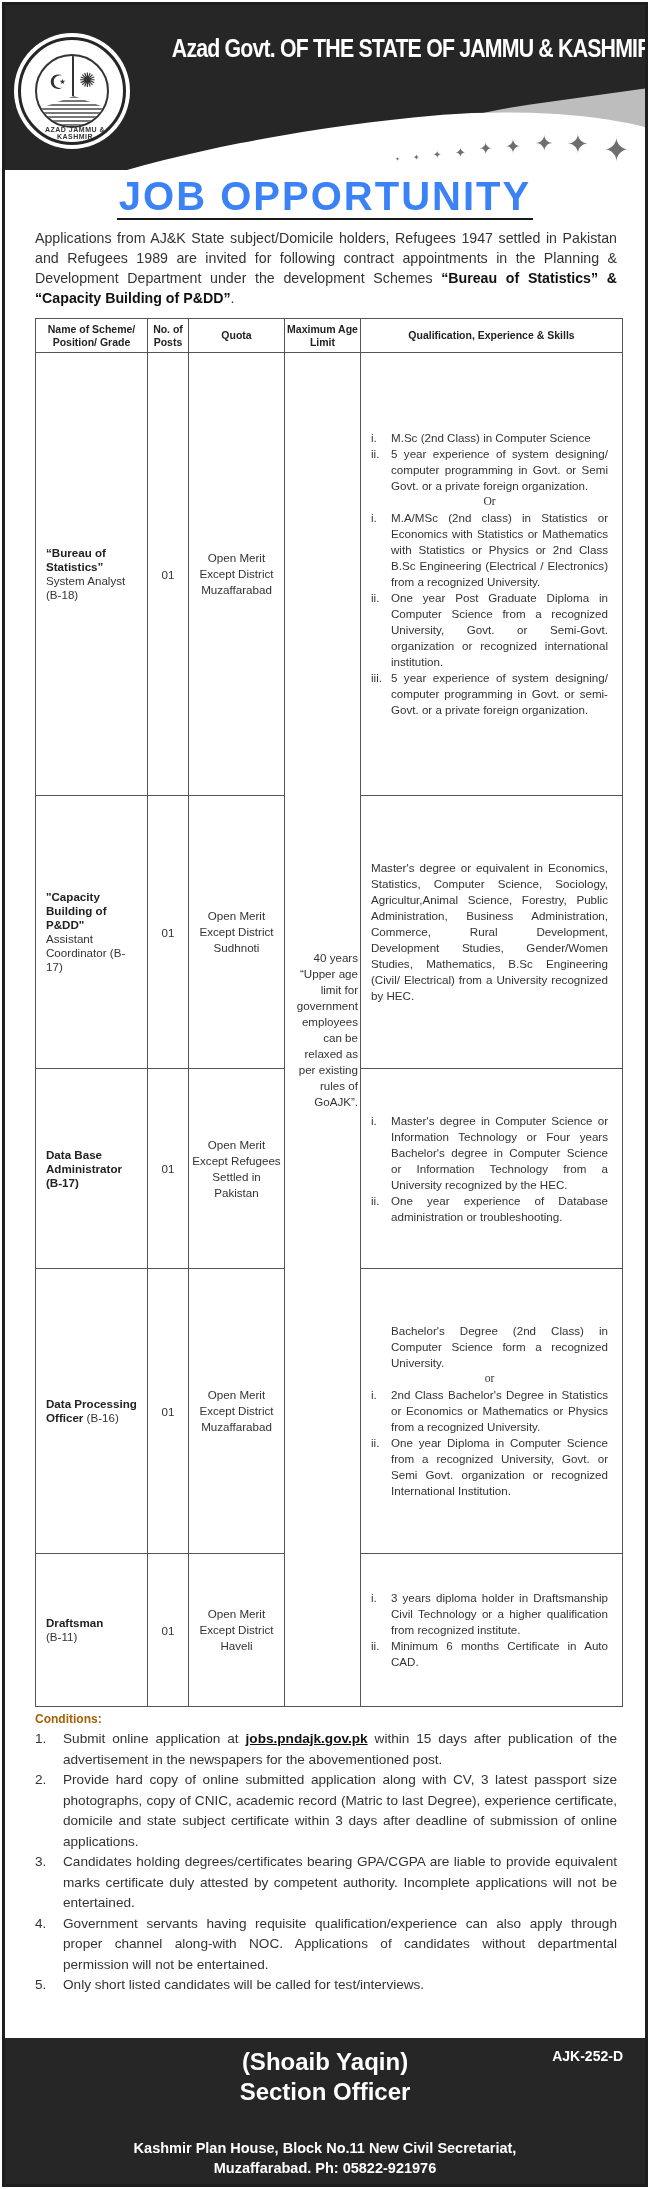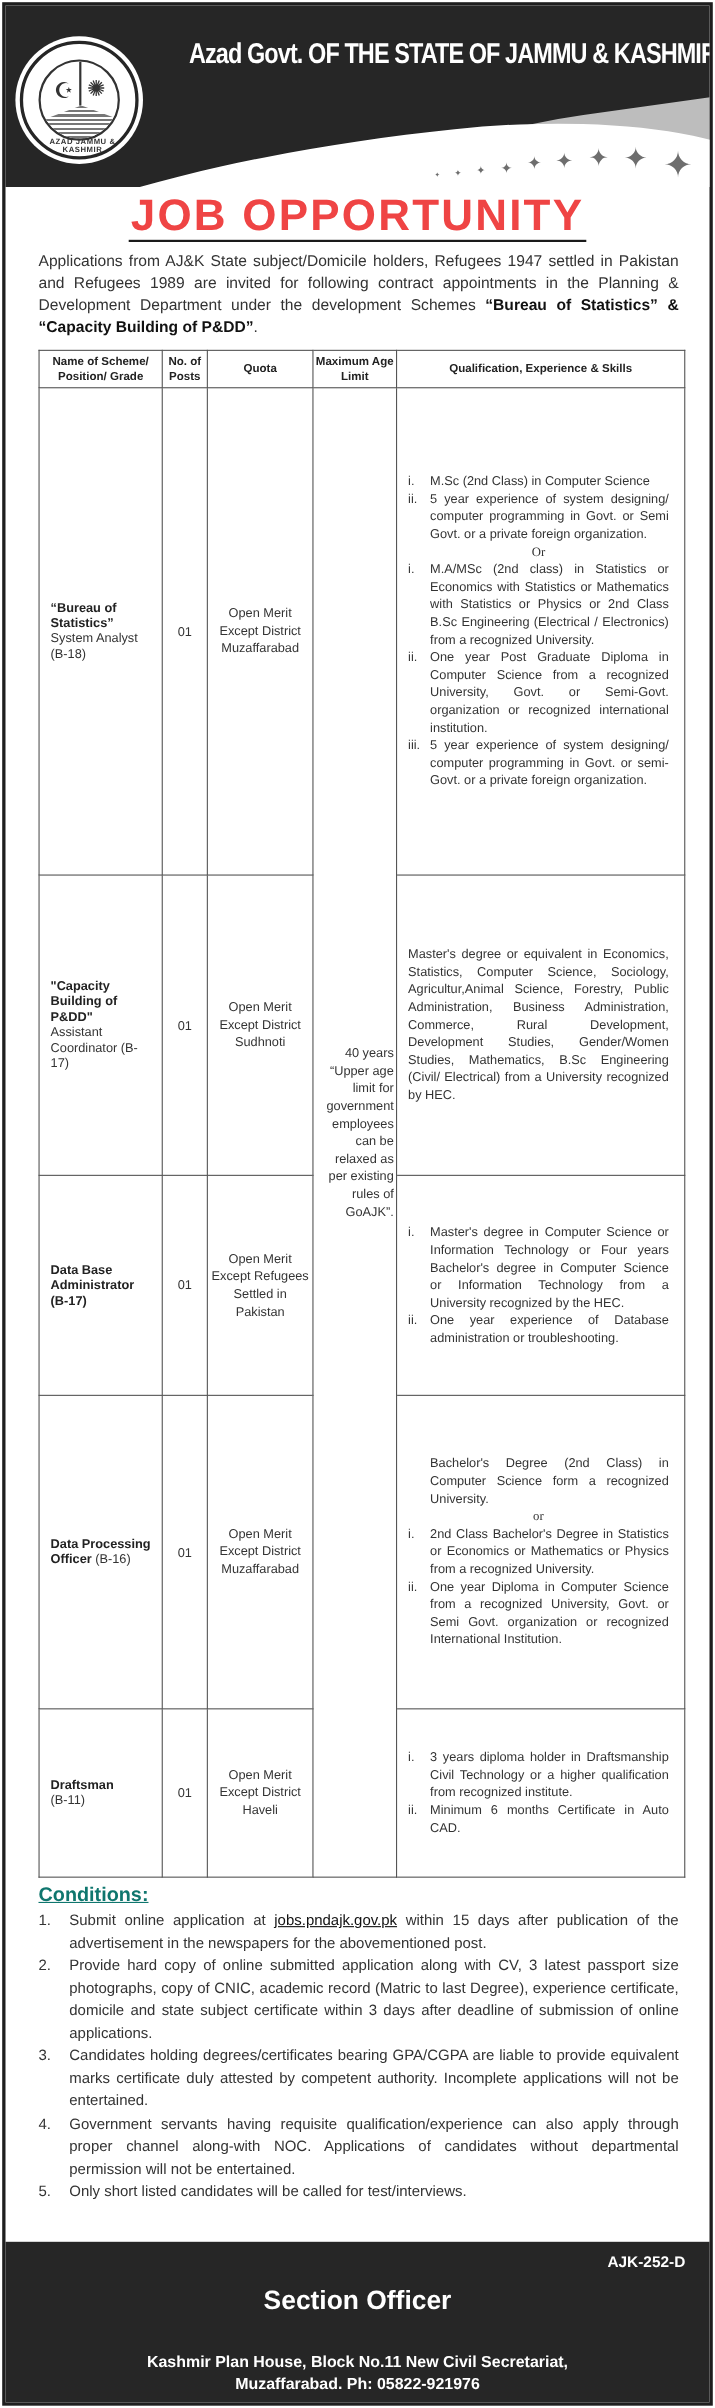--- a/index.html
+++ b/index.html
@@ -12,43 +12,43 @@
   .logo .inner { position: absolute; left: 14px; top: 14px; width: 74px; height: 74px; border-radius: 50%; border: 2px solid #333; overflow: hidden; }
   .logo .vline { position: absolute; left: 35px; top: 0; width: 2px; height: 40px; background: #333; }
   .logo .crescent { position: absolute; left: 12px; top: 14px; font-size: 20px; color: #333; }
   .logo .leaf { position: absolute; left: 42px; top: 12px; font-size: 20px; color: #333; }
   .logo .mount { position: absolute; left: 0; top: 40px; width: 74px; height: 34px; background: repeating-linear-gradient(0deg, #777 0 2px, #fff 2px 4px); clip-path: polygon(50% 0, 100% 40%, 100% 100%, 0 100%, 0 40%); }
   .logo .ring-text { position: absolute; left: 8px; bottom: 2px; width: 92px; text-align: center; font-size: 7px; font-weight: bold; color: #333; letter-spacing: 0.5px; }
   .h-title { position: absolute; left: 120px; top: 28px; width: 520px; text-align: center; color: #fff; font-weight: bold; font-size: 26px; letter-spacing: -1px; transform: scaleX(0.82); transform-origin: center; white-space: nowrap; }
   .h-sub { position: absolute; left: 120px; top: 66px; width: 500px; text-align: center; color: #fff; font-weight: bold; font-size: 22px; white-space: nowrap; }
   .leaves { position: absolute; left: 390px; top: 120px; width: 250px; height: 50px; }
   .leaves span { position: absolute; color: #6e6e6e; }
-  .job-title { position: absolute; left: 0; top: 174px; width: 650px; text-align: center; font-size: 40px; font-weight: bold; color: #ef4444; letter-spacing: 2px; }
+  .job-title { position: absolute; left: 0; top: 174px; width: 650px; text-align: center; font-size: 40px; font-weight: bold; color: #3b82f6; letter-spacing: 2px; }
   .job-title span { border-bottom: 2px solid #1a1a1a; padding: 0 2px; }
   .intro { position: absolute; left: 35px; top: 228px; width: 582px; font-size: 14.2px; line-height: 20px; text-align: justify; color: #333; }
   .intro b { color: #111; }
   table.jobs { position: absolute; left: 35px; top: 318px; width: 588px; border-collapse: collapse; font-size: 11.6px; color: #333; }
   table.jobs td, table.jobs th { border: 1.5px solid #555; vertical-align: middle; }
   table.jobs th { font-size: 10.5px; font-weight: bold; text-align: center; height: 34px; line-height: 13px; color: #222; }
   .c-name { width: 112px; padding: 0 10px 0 10px; line-height: 14px; }
   .c-posts { width: 41px; text-align: center; }
   .c-quota { width: 96px; text-align: center; line-height: 16px; }
   .c-age { width: 76px; text-align: right; line-height: 16px; }
   .c-qual { padding: 6px 14px 6px 10px; line-height: 16px; text-align: justify; }
   .name-bold { font-weight: bold; color: #222; }
   .qual-list { list-style: none; }
   .qual-list li { position: relative; padding-left: 20px; }
   .qual-list li .num { position: absolute; left: 0; top: 0; }
   .qual-or { text-align: center; font-family: Liberation Serif, serif; }
   .conditions { position: absolute; left: 35px; top: 1712px; width: 582px; color: #333; }
-  .cond-title { font-size: 18px; font-weight: bold; text-decoration: underline; margin-bottom: 3px; color: #0f766e; }
+  .cond-title { font-size: 12px; font-weight: bold; margin-bottom: 3px; color: #a16207; }
   .cond-list { list-style: none; font-size: 13.6px; line-height: 20.5px; }
   .cond-list li { position: relative; padding-left: 28px; text-align: justify; }
   .cond-list li .num { position: absolute; left: 0; }
-  .cond-list a { color: #111; font-weight: normal; text-decoration: underline; }
+  .cond-list a { color: #111; font-weight: bold; text-decoration: underline; }
   .footer { position: absolute; left: 5px; top: 2038px; width: 640px; height: 146px; background: #262626; color: #fff; text-align: center; font-weight: bold; }
   .f-name { position: absolute; left: 0; top: 10px; width: 640px; font-size: 24px; }
   .f-role { position: absolute; left: 0; top: 40px; width: 640px; font-size: 24px; }
   .f-dept { position: absolute; left: 0; top: 72px; width: 640px; font-size: 20px; }
   .f-addr { position: absolute; left: 0; top: 100px; width: 640px; font-size: 14.5px; line-height: 20px; }
   .f-code { position: absolute; right: 22px; top: 10px; font-size: 14px; }
 </style>
 </head>
 <body>
 
@@ -166,18 +166,19 @@
     <li><span class="num">1.</span><span>Submit online application at </span><a>jobs.pndajk.gov.pk</a><span> within 15 days after publication of the advertisement in the newspapers for the abovementioned post.</span></li>
     <li><span class="num">2.</span><span>Provide hard copy of online submitted application along with CV, 3 latest passport size photographs, copy of CNIC, academic record (Matric to last Degree), experience certificate, domicile and state subject certificate within 3 days after deadline of submission of online applications.</span></li>
     <li><span class="num">3.</span><span>Candidates holding degrees/certificates bearing GPA/CGPA are liable to provide equivalent marks certificate duly attested by competent authority. Incomplete applications will not be entertained.</span></li>
     <li><span class="num">4.</span><span>Government servants having requisite qualification/experience can also apply through proper channel along-with NOC. Applications of candidates without departmental permission will not be entertained.</span></li>
     <li><span class="num">5.</span><span>Only short listed candidates will be called for test/interviews.</span></li>
   </ol>
 </div>
 
 <div class="footer">
   <div class="f-code">AJK-252-D</div>
+  <div class="f-name">(Shoaib Yaqin)</div>
   <div class="f-role">Section Officer</div>
   <div class="f-addr">
     <div>Kashmir Plan House, Block No.11 New Civil Secretariat,</div>
     <div>Muzaffarabad. Ph: 05822-921976</div>
   </div>
 </div>
 
 </body></html>

